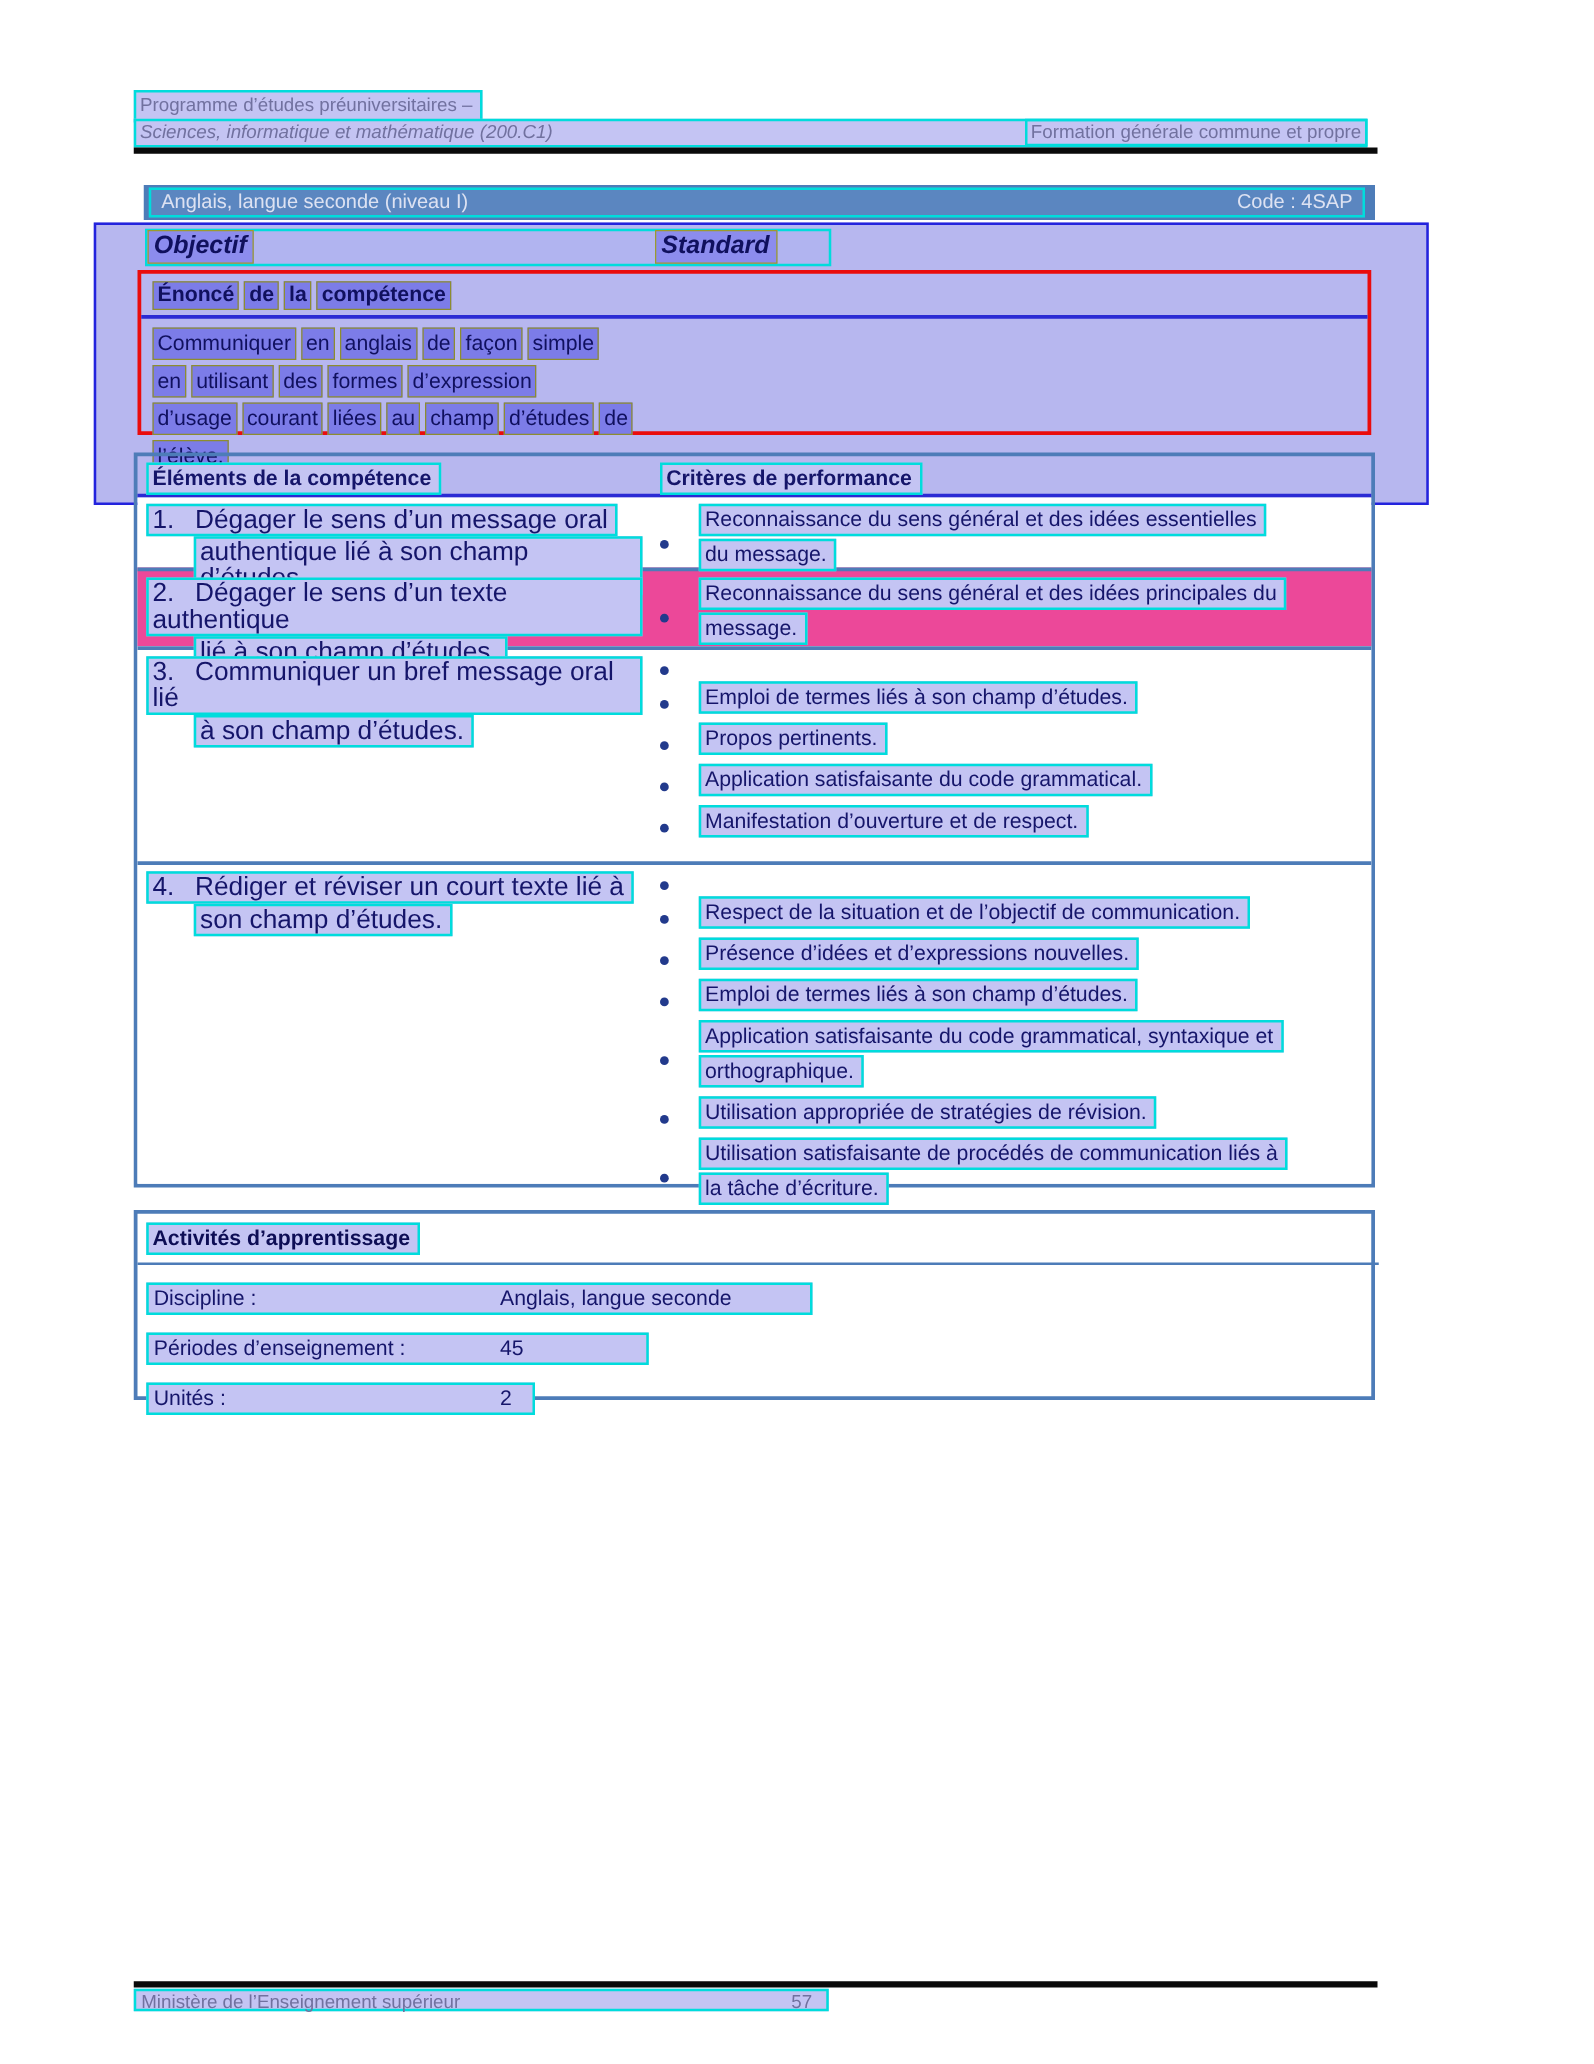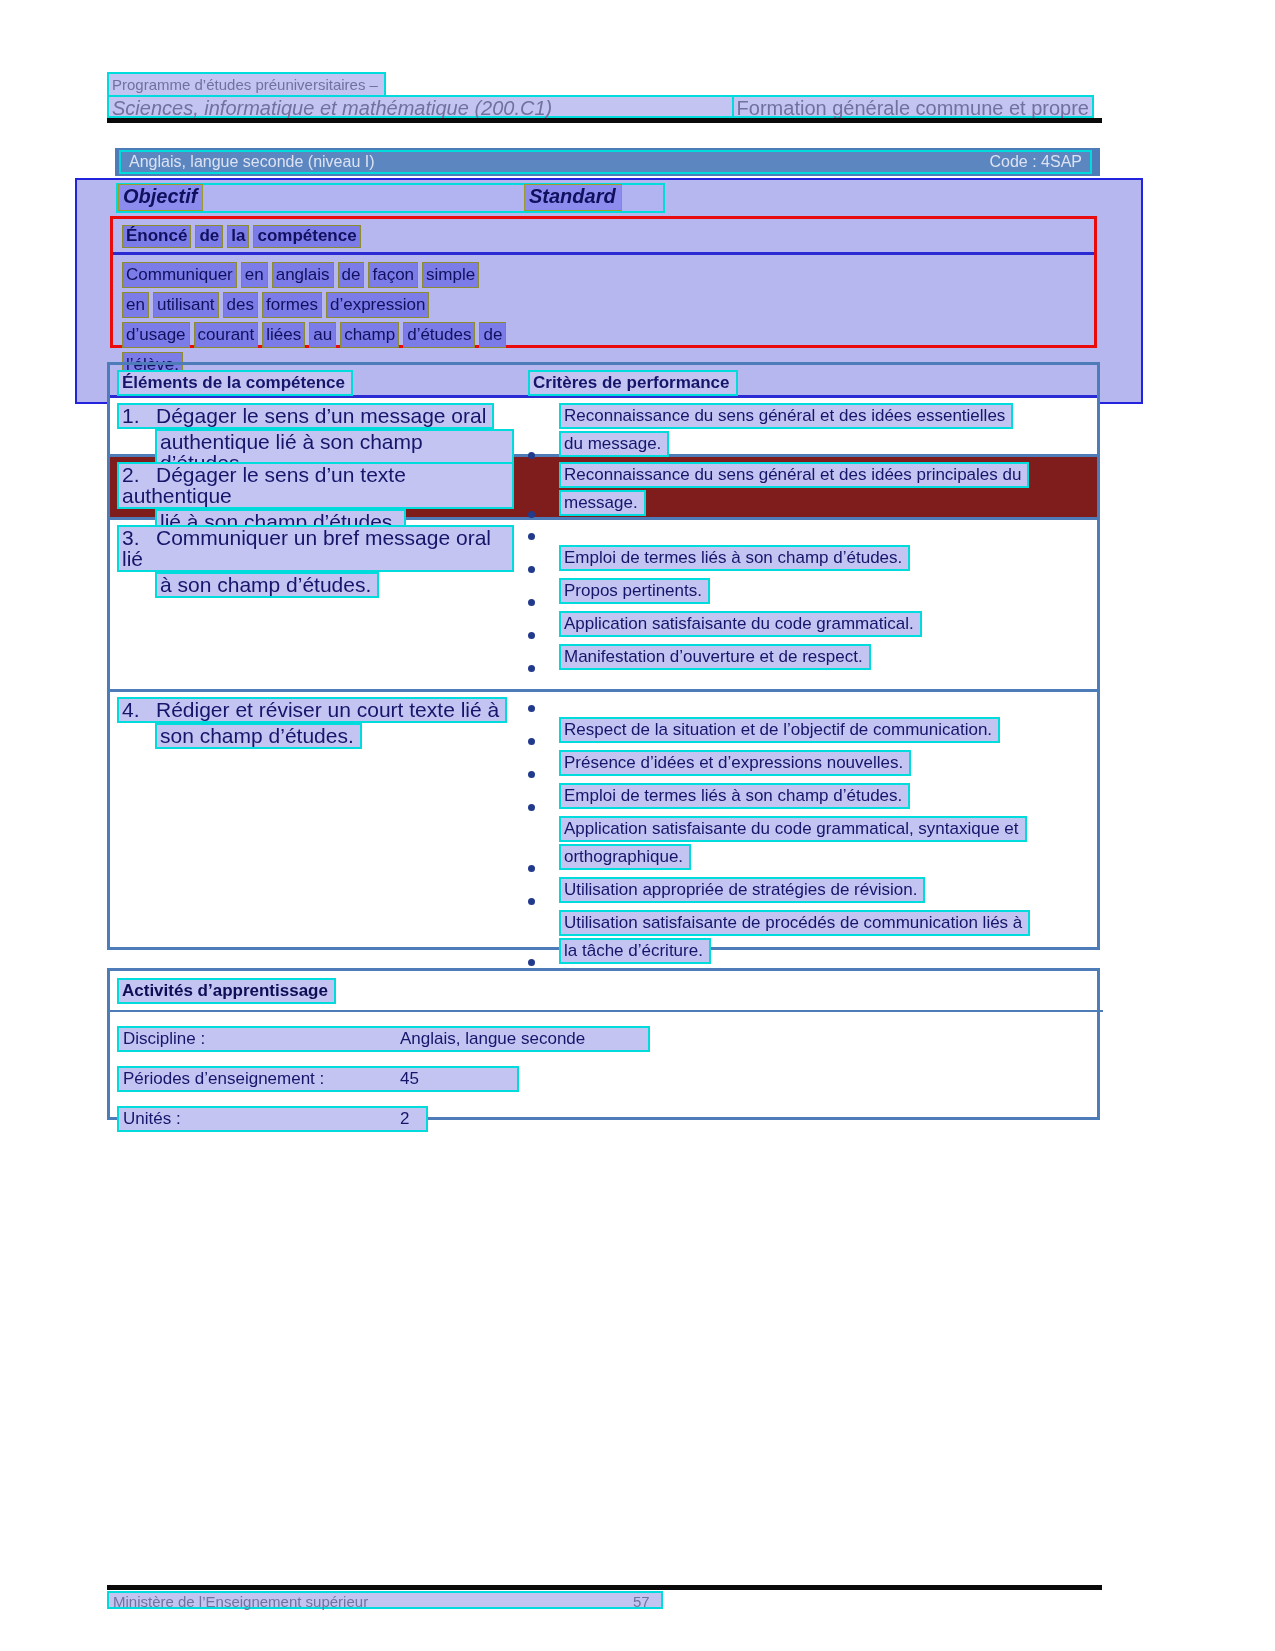--- a/index.html
+++ b/index.html
@@ -44,21 +44,21 @@
   .thead{height:33px;border-bottom:3px solid #2b2bd4;display:flex;background:transparent;
          font-weight:bold;font-size:17px;color:#0d0d55;align-items:flex-start;padding-top:5px;box-sizing:border-box;}
   .thead .c1{width:404px;padding-left:7px;box-sizing:border-box;}
   .trow{display:flex;box-sizing:border-box;padding-top:5px;}
   .trow + .trow{border-top:3px solid #4d7cb8;}
   .tcol-left{width:404px;flex:none;padding-left:7px;box-sizing:border-box;font-size:21px;}
   .tcol-right{flex:1;font-size:17px;}
   .t-line{line-height:21px;}
   .lnum{display:inline-block;width:34px;}
   .indent2{margin-left:38px;}
-  .crit-item{display:flex;align-items:flex-end;margin-bottom:5px;}
+  .crit-item{display:flex;align-items:center;margin-bottom:5px;}
   .bullet{flex:none;width:7px;height:7px;border-radius:50%;background:#223a8c;margin:8px 24px 0 14px;}
   .crit-lines .hl{margin-bottom:2px;}
 
   
   .actbox{border:3px solid #4d7cb8;box-sizing:border-box;padding:7px 0 0 7px;}
   .act-heading{font-size:17px;font-weight:bold;color:#0d0d55;}
   .act-rule{height:2px;background:#4d7cb8;margin:6px 0 0 -7px;}
   .act-row{margin-top:14px;font-size:17px;}
   .act-hl{position:relative;display:inline-block;background:#c4c4f3;border:2px solid #00dcdc;
           padding:0 0 1px 4px;line-height:21px;box-sizing:border-box;}
@@ -70,21 +70,21 @@
   .footer-page{position:absolute;left:524px;top:0;}
 </style>
 </head>
 <body>
 
 <div class="page">
 
   <div class="abs" style="left:107px;top:72px;">
     <span class="hl hdr-gray">Programme d’études préuniversitaires –</span>
   </div>
-  <div class="abs hl-band" style="left:107px;top:95px;width:983px;height:19px;font-size:20px;">
+  <div class="abs hl-band" style="left:107px;top:95px;width:983px;height:19px;font-size:15px;">
     <span class="hdr-italic" style="padding-left:3px;">Sciences, informatique et mathématique (200.C1)</span>
     <span style="float:right;border:2px solid #00dcdc;margin:-2px -2px 0 0;padding:0 3px 1px 3px;">Formation générale commune et propre</span>
   </div>
   <div class="abs black-rule" style="left:107px;top:118px;width:995px;height:5px;"></div>
 
   <div class="abs titlebar" style="left:115px;top:148px;width:985px;height:28px;">
     <div class="titlebar-hl">
       <span>Anglais, langue seconde (niveau I)</span>
       <span>Code : 4SAP</span>
     </div>
@@ -124,21 +124,21 @@
         <div class="crit-item">
           <span class="bullet"></span>
           <div class="crit-lines">
             <span class="hl t-line">Reconnaissance du sens général et des idées essentielles</span><br>
             <span class="hl t-line">du message.</span>
           </div>
         </div>
       </div>
     </div>
 
-    <div class="trow" style="height:63px;background:#7f1d1d;">
+    <div class="trow" style="height:63px;background:#ec4899;">
       <div class="tcol-left">
         <span class="hl t-line"><span class="lnum">2.</span><span>Dégager le sens d’un texte authentique</span></span><br>
         <span class="hl t-line indent2">lié à son champ d’études.</span>
       </div>
       <div class="tcol-right">
         <div class="crit-item">
           <span class="bullet"></span>
           <div class="crit-lines">
             <span class="hl t-line">Reconnaissance du sens général et des idées principales du</span><br>
             <span class="hl t-line">message.</span>

